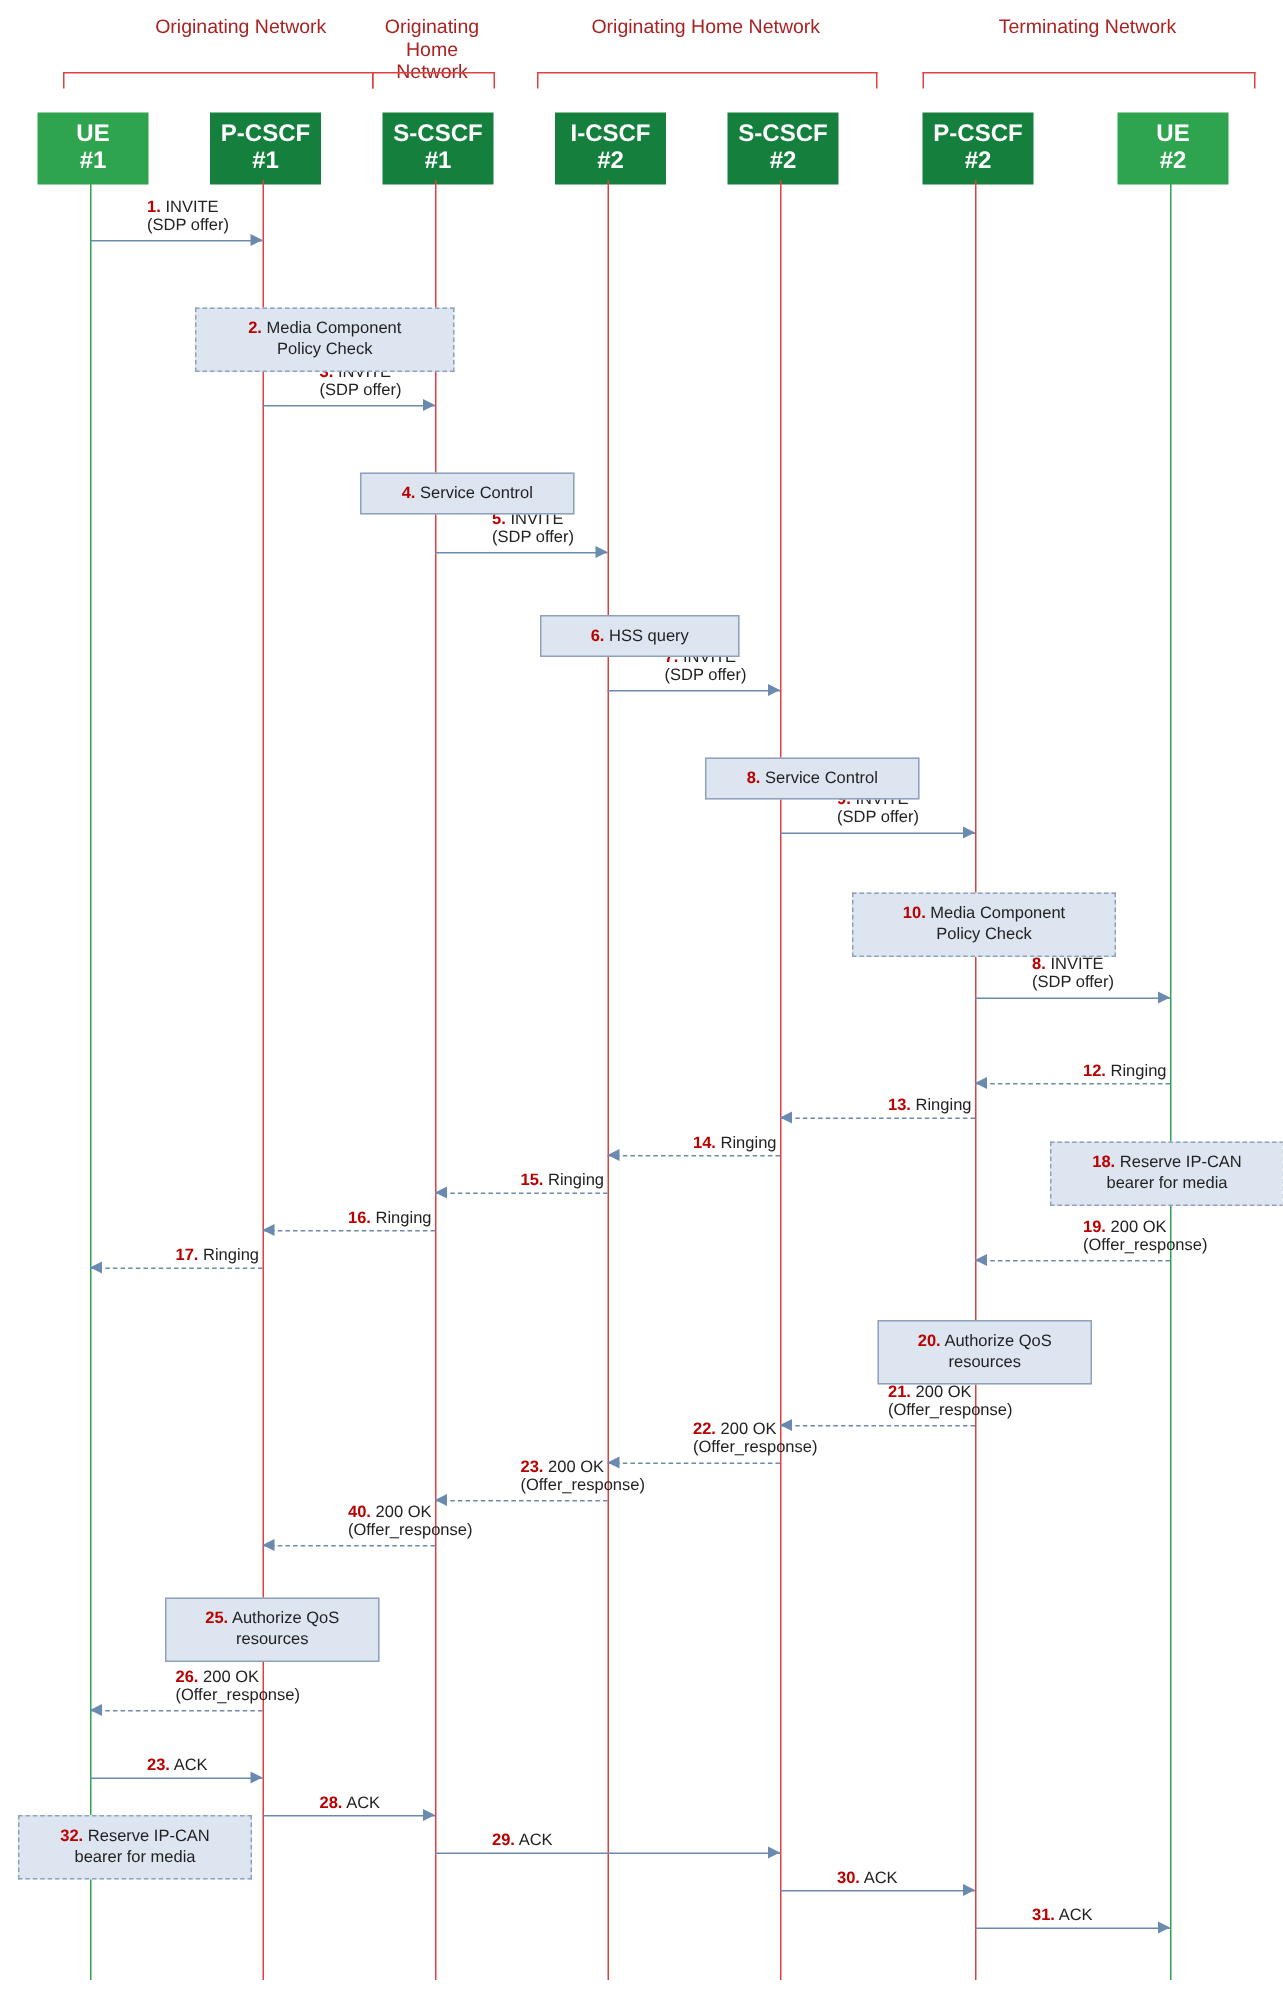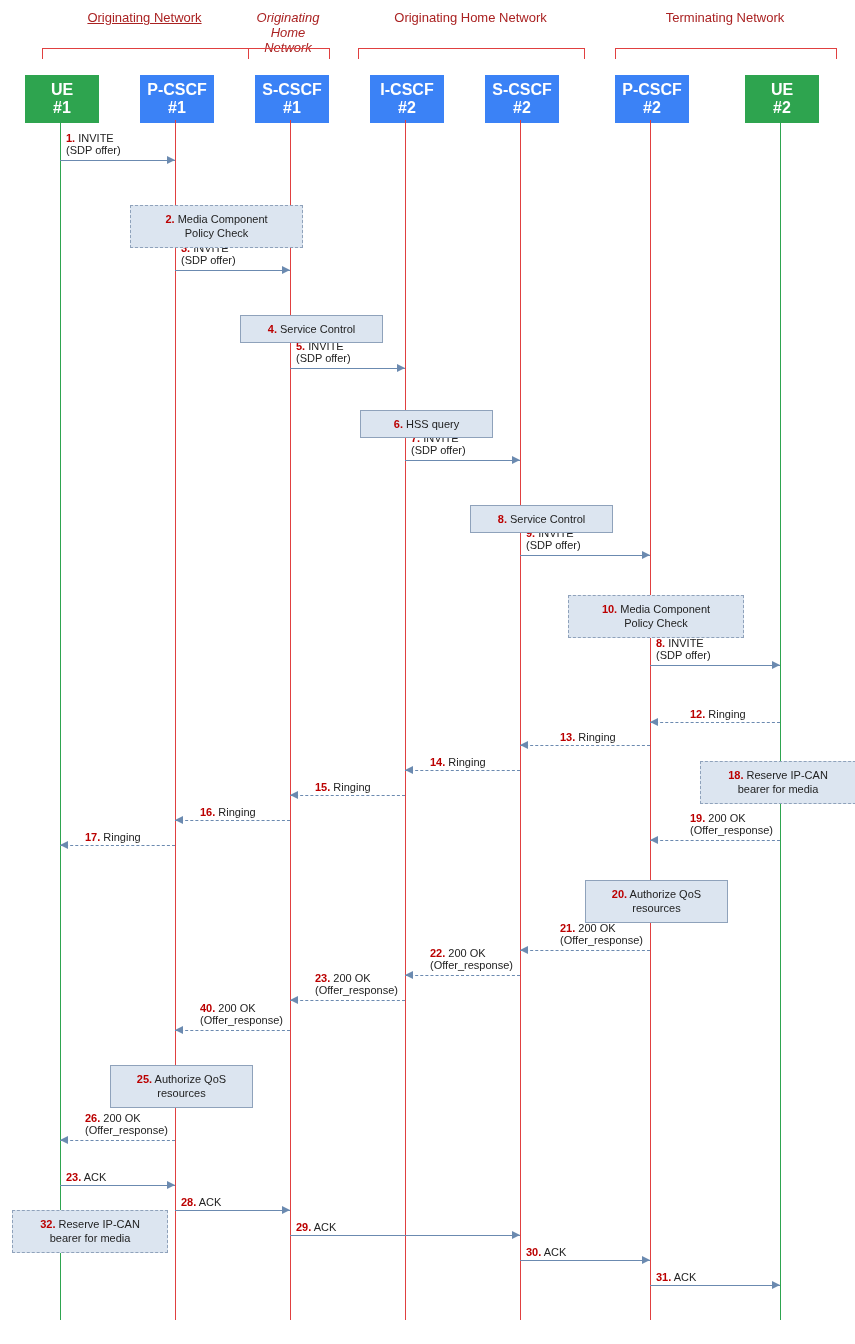--- a/index.html
+++ b/index.html
@@ -1,46 +1,46 @@
 <!DOCTYPE html>
 <html><head>
 <meta charset="utf-8">
 <style>
 body { font-family: Arial, sans-serif; font-size: 11px; background: #fff; margin: 0; padding: 10px; }
 .diagram { position: relative; width: 835px; height: 1320px; }
 .group-label { position: absolute; color: #aa2222; font-size: 13px; text-align: center; }
 .group-bracket { position: absolute; border-top: 1.5px solid #e04040; border-left: 1.5px solid #e04040; border-right: 1.5px solid #e04040; height: 10px; }
 .lifeline-head { position: absolute; width: 70px; padding: 6px 2px; text-align: center; color: #fff; font-weight: bold; font-size: 16px; }
 .lifeline-head.green { background: #2ea44f; }
-.lifeline-head.red { background: #3b82f6; }
+.lifeline-head.red { background: #15803d; }
 .lifeline { position: absolute; width: 0; top: 110px; bottom: 10px; }
 .lifeline.green { border-left: 1.5px solid #2ea44f; }
 .lifeline.red { border-left: 1.5px solid #e04040; }
 .msg { position: absolute; height: 0; }
 .msg .line { position: absolute; top: 0; height: 0; }
 .msg .line.solid { border-top: 1px solid #6b8ab0; }
 .msg .line.dashed { border-top: 1px dashed #6b8ab0; }
 .arrow { position: absolute; width: 0; height: 0; top: -4px; }
 .arrow.right { border-left: 8px solid #6b8ab0; border-top: 4px solid transparent; border-bottom: 4px solid transparent; }
 .arrow.left { border-right: 8px solid #6b8ab0; border-top: 4px solid transparent; border-bottom: 4px solid transparent; }
-.label { position: absolute; white-space: nowrap; }
+.label { position: absolute; white-space: nowrap; margin-left: 32px; }
 .label .num { color: #bb0000; font-weight: bold; }
 .label .txt { color: #222; }
 .note { position: absolute; background: #dce5f0; border: 1px dashed #8fa2bb; padding: 6px 8px; text-align: center; line-height: 1.3; }
 .note.solid { border-style: solid; }
 .note .num { color: #bb0000; font-weight: bold; }
 .note .txt { color: #222; }
 </style>
 </head>
 <body>
 
 <div class="diagram" id="diagram">
-    <div class="group-label" style="left: 32px; top: 0px; width: 205px; text-decoration: underline;">Originating Network</div>
+    <div class="group-label" style="left: 48px; top: 0px; width: 205px;">Originating Network</div>
     <div class="group-bracket" style="left: 32px; top: 38px; width: 205px;"></div>
-    <div class="group-label" style="left: 238px; top: 0px; width: 80px; font-style: italic;">Originating<br>Home Network</div>
+    <div class="group-label" style="left: 238px; top: 0px; width: 80px;">Originating<br>Home Network</div>
     <div class="group-bracket" style="left: 238px; top: 38px; width: 80px;"></div>
     <div class="group-label" style="left: 348px; top: 0px; width: 225px;">Originating Home Network</div>
     <div class="group-bracket" style="left: 348px; top: 38px; width: 225px;"></div>
     <div class="group-label" style="left: 605px; top: 0px; width: 220px;">Terminating Network</div>
     <div class="group-bracket" style="left: 605px; top: 38px; width: 220px;"></div>
     <div class="lifeline-head green" style="left: 15px; top: 65px;">UE<br>#1</div>
     <div class="lifeline green" style="left: 50px;"></div>
     <div class="lifeline-head red" style="left: 130px; top: 65px;">P-CSCF<br>#1</div>
     <div class="lifeline red" style="left: 165px;"></div>
     <div class="lifeline-head red" style="left: 245px; top: 65px;">S-CSCF<br>#1</div>

